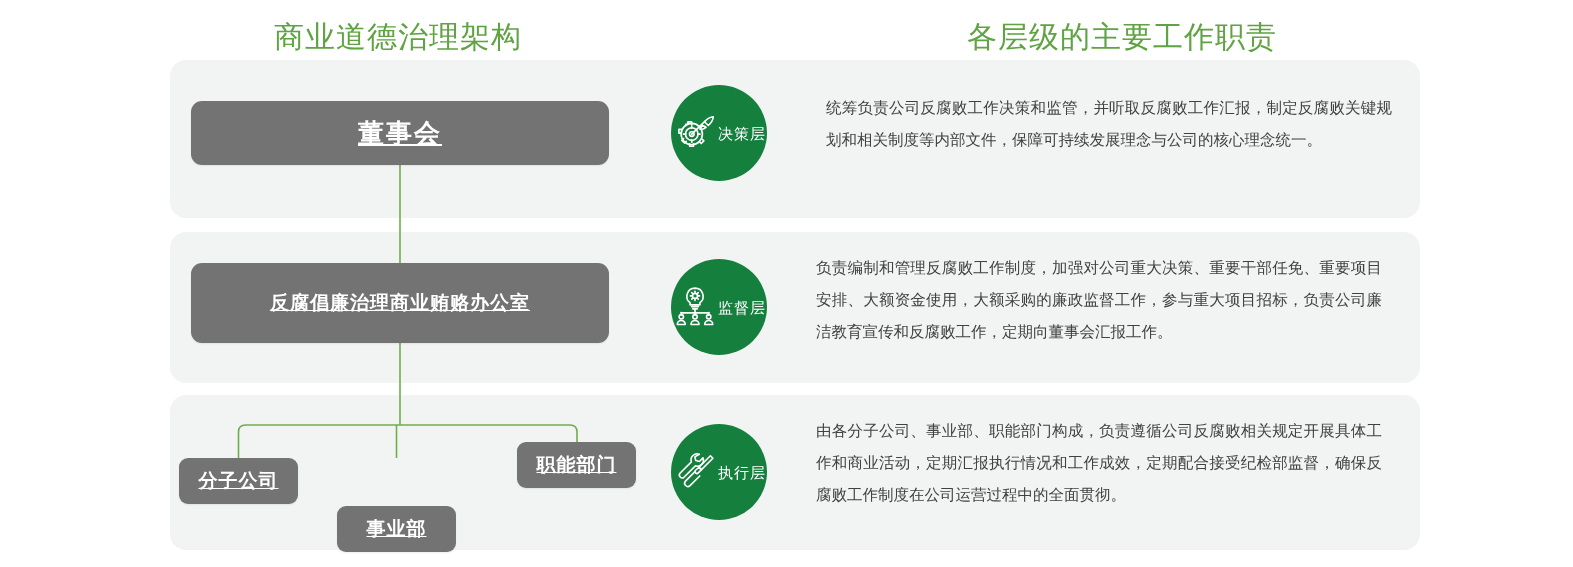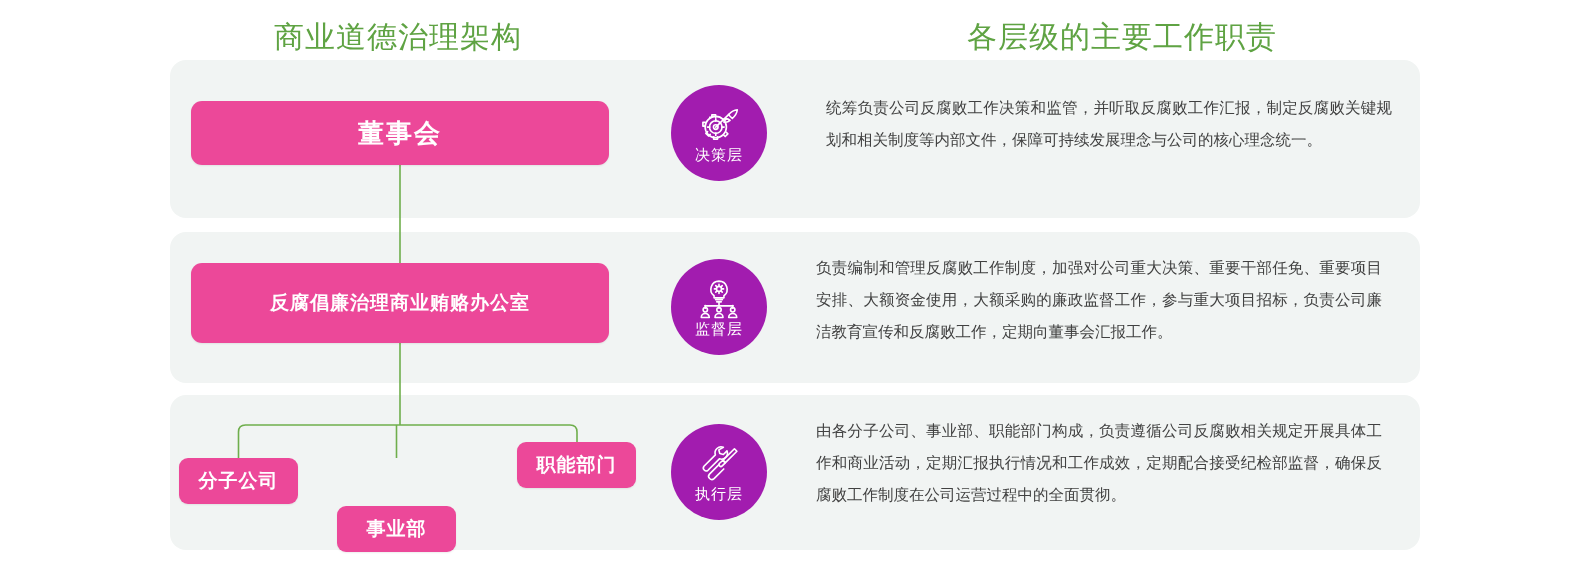--- a/index.html
+++ b/index.html
@@ -25,36 +25,37 @@
   }
   #panel-0{top:60px;height:158px;}
   #panel-1{top:232px;height:151px;}
   #panel-2{top:395px;height:155px;}
 
   
   .connectors{position:absolute;left:0;top:0;width:1573px;height:567px;pointer-events:none;}
 
   
   .node{
-    position:absolute;background:#ec4899;border-radius:11px;
+    position:absolute;background:#737373;border-radius:11px;
     display:flex;align-items:center;justify-content:center;
     color:#ffffff;font-weight:bold;white-space:nowrap;
     box-shadow:0 1px 2px rgba(0,0,0,0.07);
+    text-decoration:underline;
   }
   #node-board{left:191px;top:101px;width:418px;height:64px;font-size:26px;letter-spacing:2px;}
   #node-office{left:191px;top:263px;width:418px;height:80px;font-size:19px;letter-spacing:1px;}
   .node-sm{height:46px;font-size:19px;letter-spacing:1px;border-radius:9px;}
   #node-sub{left:179px;top:458px;width:119px;}
   #node-biz{left:337px;top:458px;width:119px;margin-top:48px;}
   #node-func{left:517px;top:442px;width:119px;}
 
   
   .circle{
     position:absolute;width:96px;height:96px;border-radius:50%;
-    background:#a21caf;display:flex;flex-direction:column;
+    background:#15803d;display:flex;
     align-items:center;justify-content:center;color:#ffffff;
   }
   #circle-0{left:671px;top:85px;}
   #circle-1{left:671px;top:259px;}
   #circle-2{left:671px;top:424px;}
   .circle .ico{width:46px;height:40px;display:block;margin-bottom:2px;}
   .circle .clabel{font-size:15px;letter-spacing:1px;line-height:1;}
 
   
   .desc{

